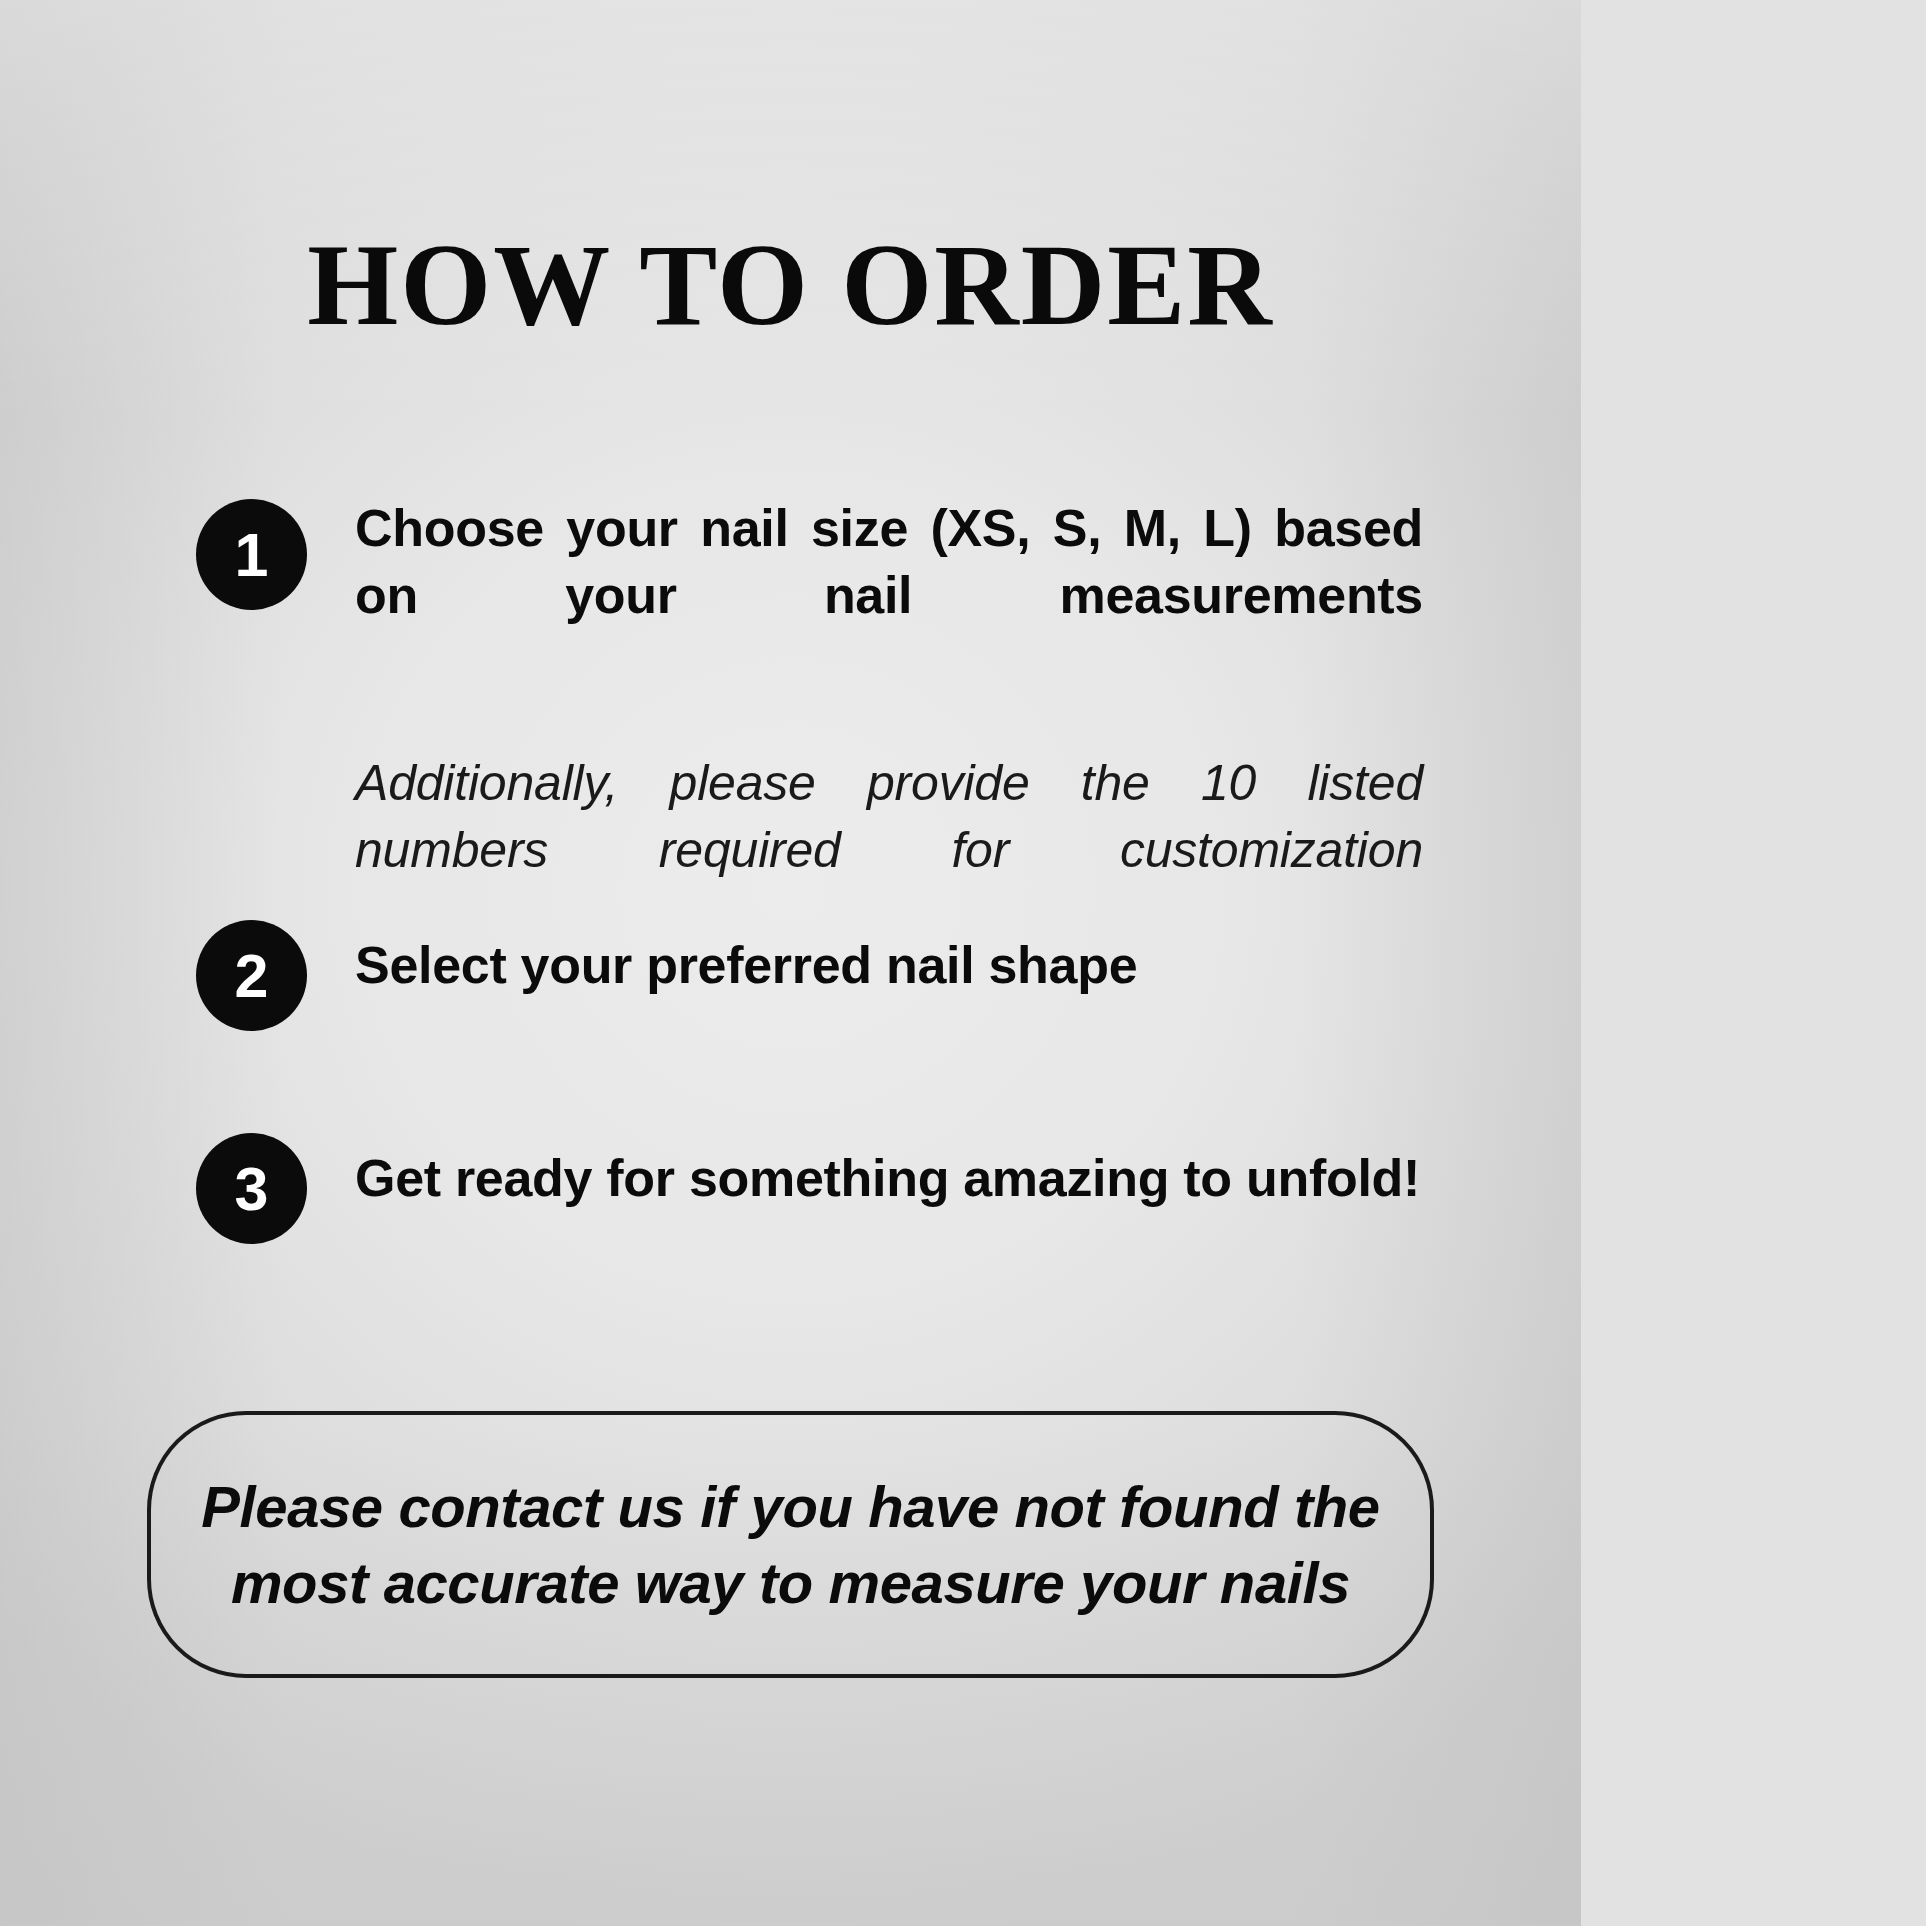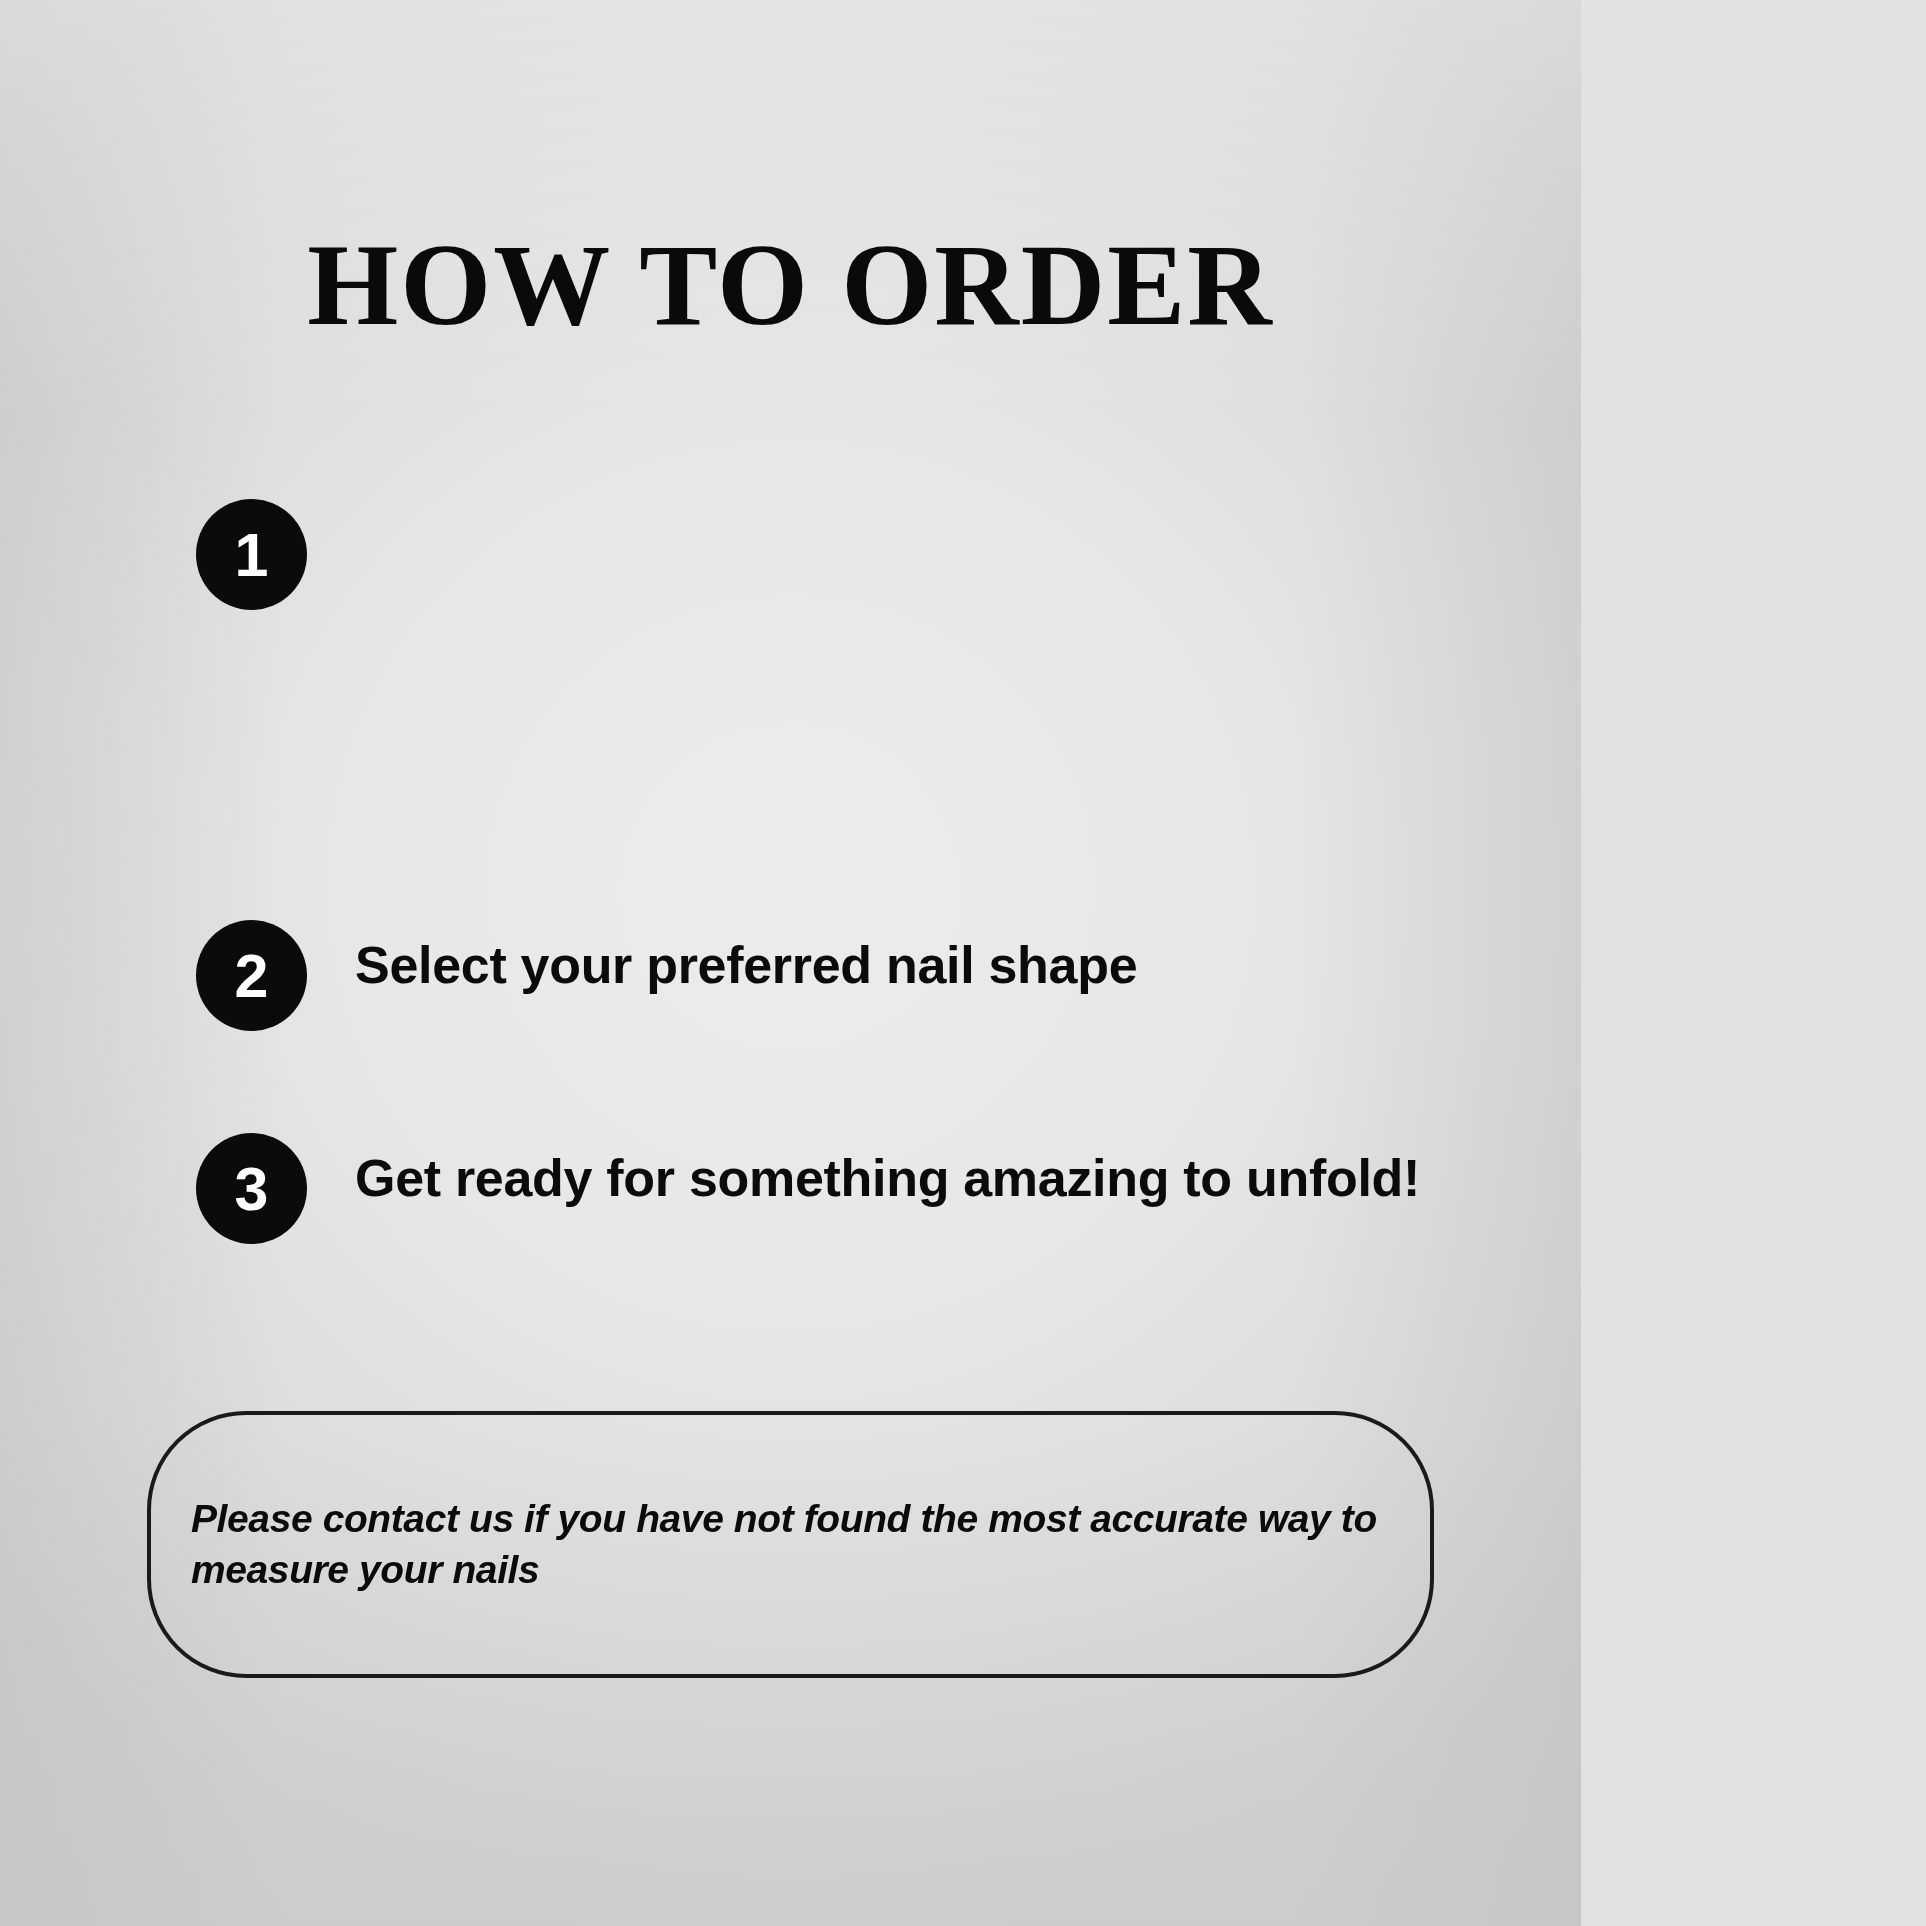--- a/index.html
+++ b/index.html
@@ -123,42 +123,46 @@
     top: 1411px;
     height: 267px;
     border: 4px solid #1a1a1a;
     border-radius: 99px;
     display: flex;
     align-items: center;
     justify-content: center;
     box-sizing: border-box;
   }
   .callout-text {
-    font-size: 39px;
+    font-size: 58px;
     font-style: italic;
     font-weight: 700;
     line-height: 1.3;
-    text-align: left;
+    text-align: center;
     color: #0b0b0b;
     padding: 0 40px;
     letter-spacing: -0.4px;
   }
 </style>
 </head>
 <body>
 
 <div class="page">
   <div class="content">
 
     <h1 class="title">HOW TO ORDER</h1>
 
     <div class="steps">
 
       <div class="step step-1">
         <div class="bullet">1</div>
+        <div class="step-body">
+          <div class="step-text">Choose your nail size (XS, S, M, L) based on your nail measurements</div>
+          <div class="step-note">Additionally, please provide  the 10 listed numbers required for customization</div>
+        </div>
       </div>
 
       <div class="step step-2">
         <div class="bullet">2</div>
         <div class="step-body">
           <div class="step-text">Select your preferred nail shape</div>
         </div>
       </div>
 
       <div class="step step-3">

